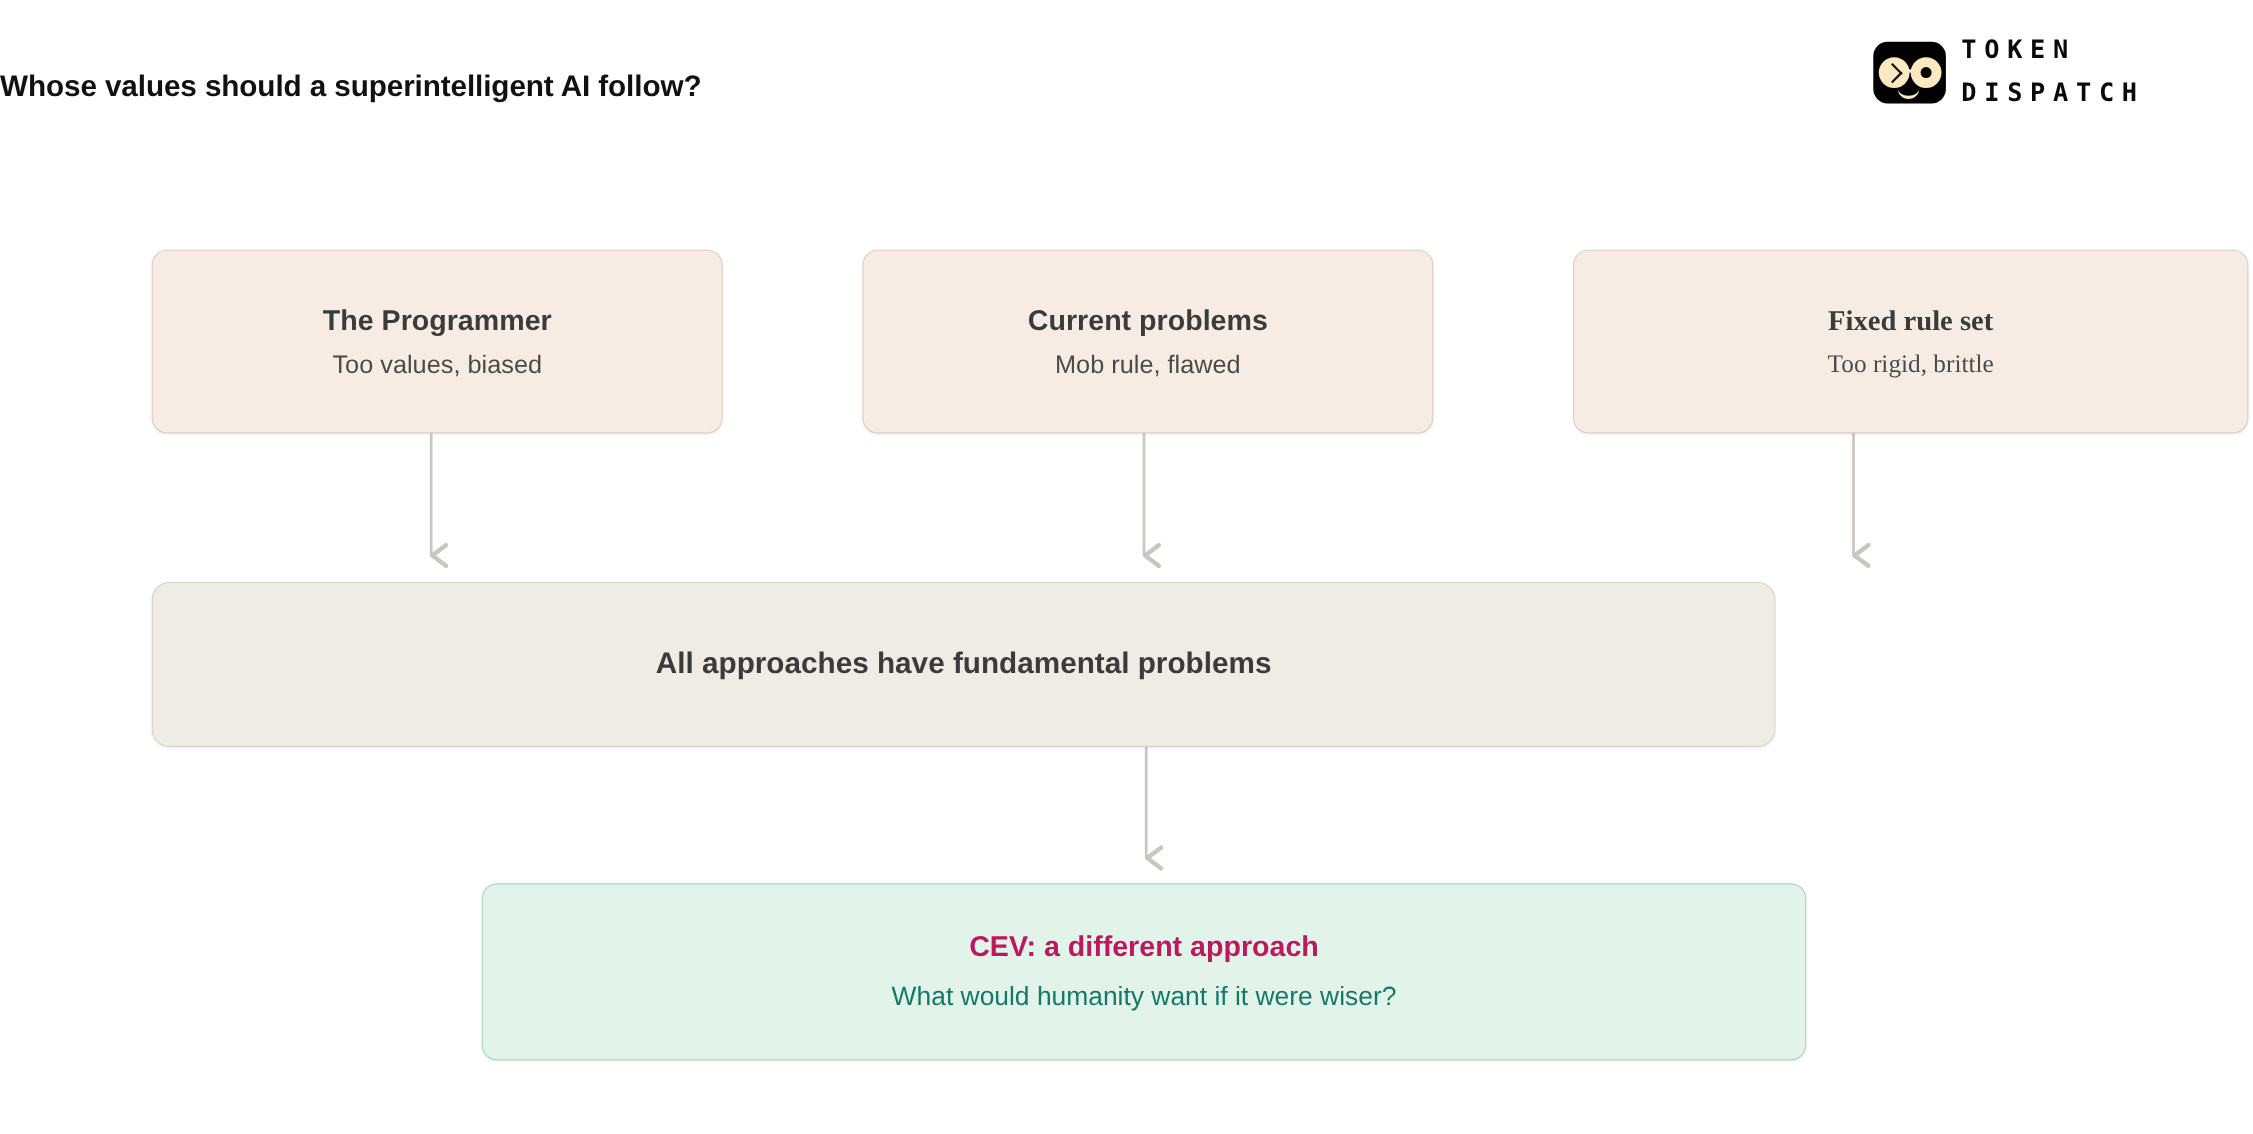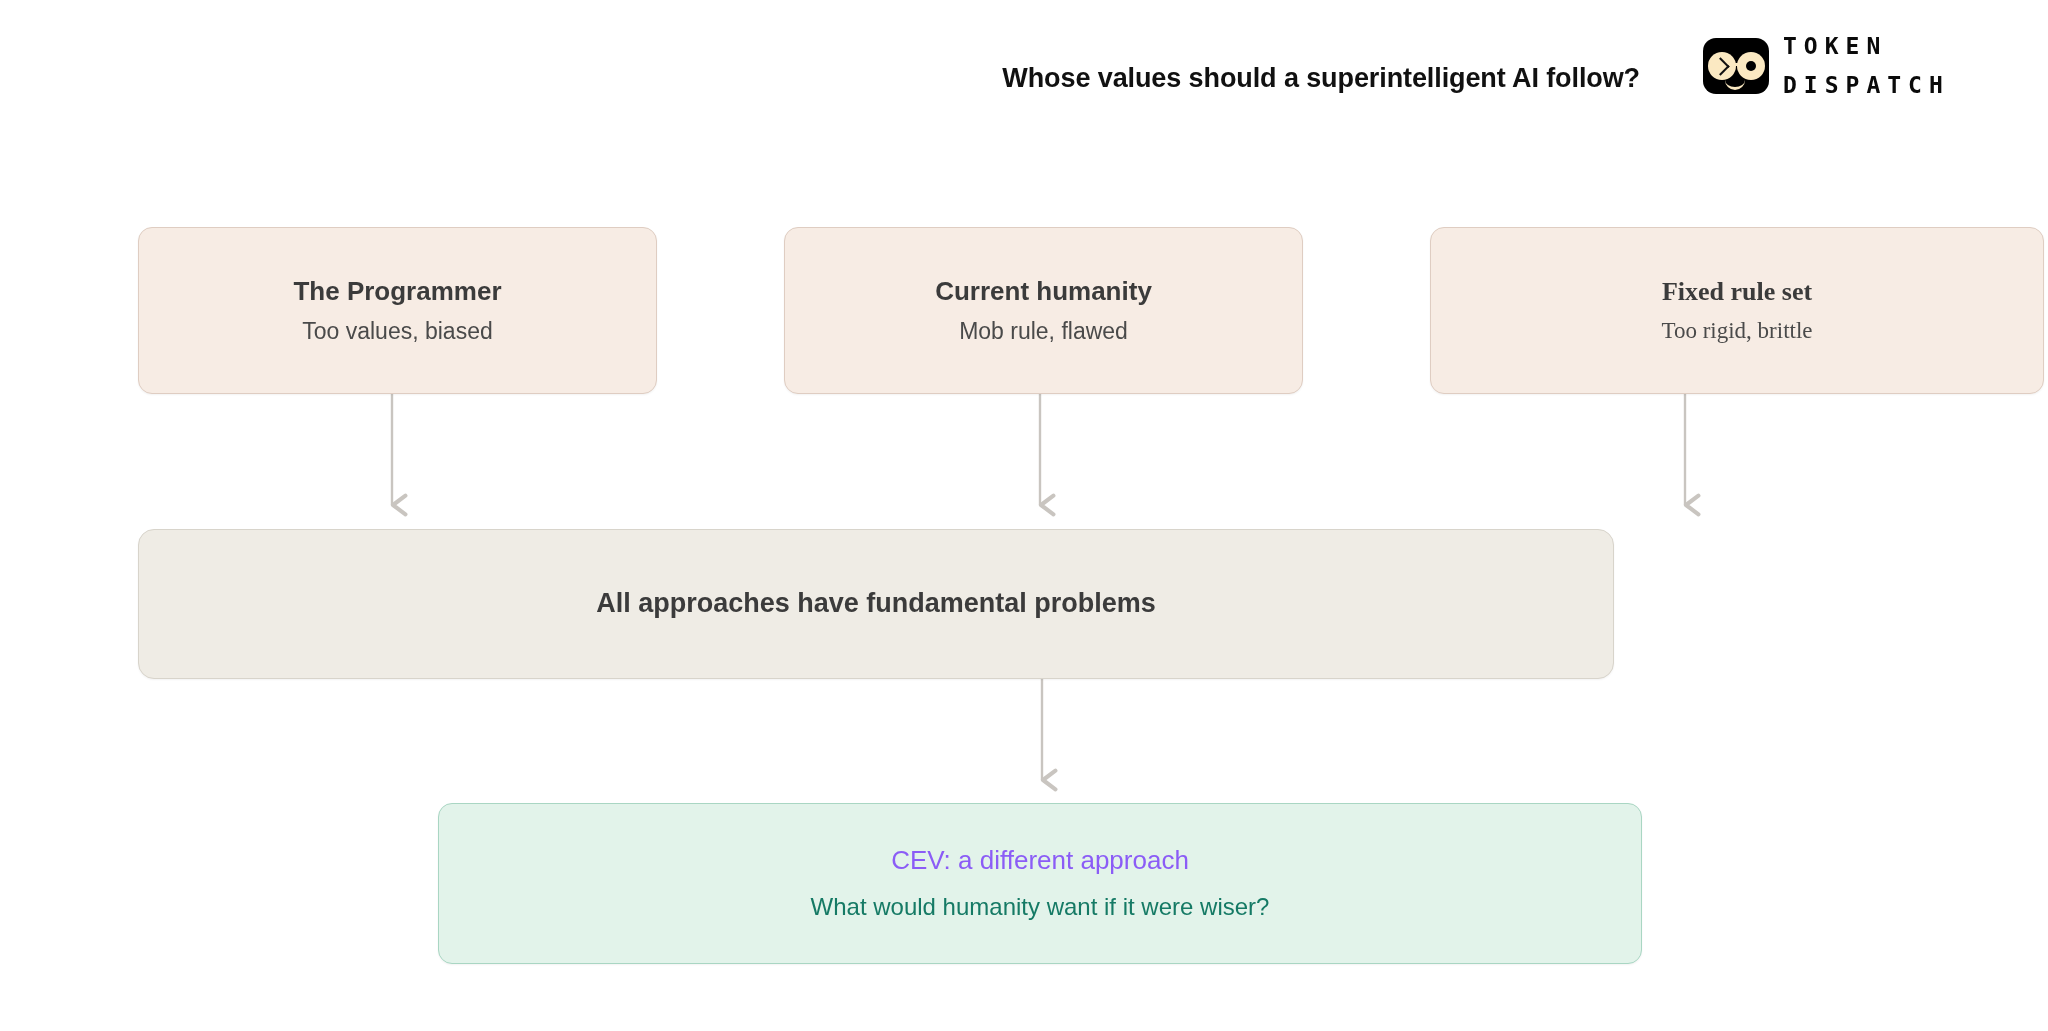--- a/index.html
+++ b/index.html
@@ -109,21 +109,21 @@
     letter-spacing: 7px;
     color: #0a0a0a;
   }
 
   
   #page-title {
     position: absolute;
     left: 0;
     top: 63px;
     width: 1640px;
-    text-align: right;
+    text-align: left;
     font-size: 27px;
     font-weight: bold;
     color: #111111;
     letter-spacing: -0.1px;
   }
 
   
   .node {
     position: absolute;
     box-sizing: border-box;
@@ -182,22 +182,22 @@
     top: 789px;
     width: 1204px;
     height: 161px;
     background: #e2f3ea;
     border: 1.3px solid #a9d6c3;
     border-radius: 14px;
     box-shadow: 0 1px 2px rgba(0,0,0,0.05);
   }
   #node-cev .title {
     font-size: 26px;
-    font-weight: normal;
-    color: #8b5cf6;
+    font-weight: bold;
+    color: #be185d;
   }
   #node-cev .sub {
     font-size: 24px;
     color: #157a65;
     margin-top: 17px;
   }
 
   
   #arrows {
     position: absolute;
@@ -241,21 +241,21 @@
 
   <line x1="1042" y1="666" x2="1042" y2="780" stroke="#c9c5c0" stroke-width="2.4" marker-end="url(#ah)"></line>
 </svg>
 
 <div class="node card-top" id="node-programmer">
   <div class="title">The Programmer</div>
   <div class="sub">Too values, biased</div>
 </div>
 
 <div class="node card-top" id="node-majority">
-  <div class="title">Current humanity</div>
+  <div class="title">Current problems</div>
   <div class="sub">Mob rule, flawed</div>
 </div>
 
 <div class="node card-top" id="node-ruleset">
   <div class="title">Fixed rule set</div>
   <div class="sub">Too rigid, brittle</div>
 </div>
 
 <div class="node" id="node-problems">
   <div class="title">All approaches have fundamental problems</div>

